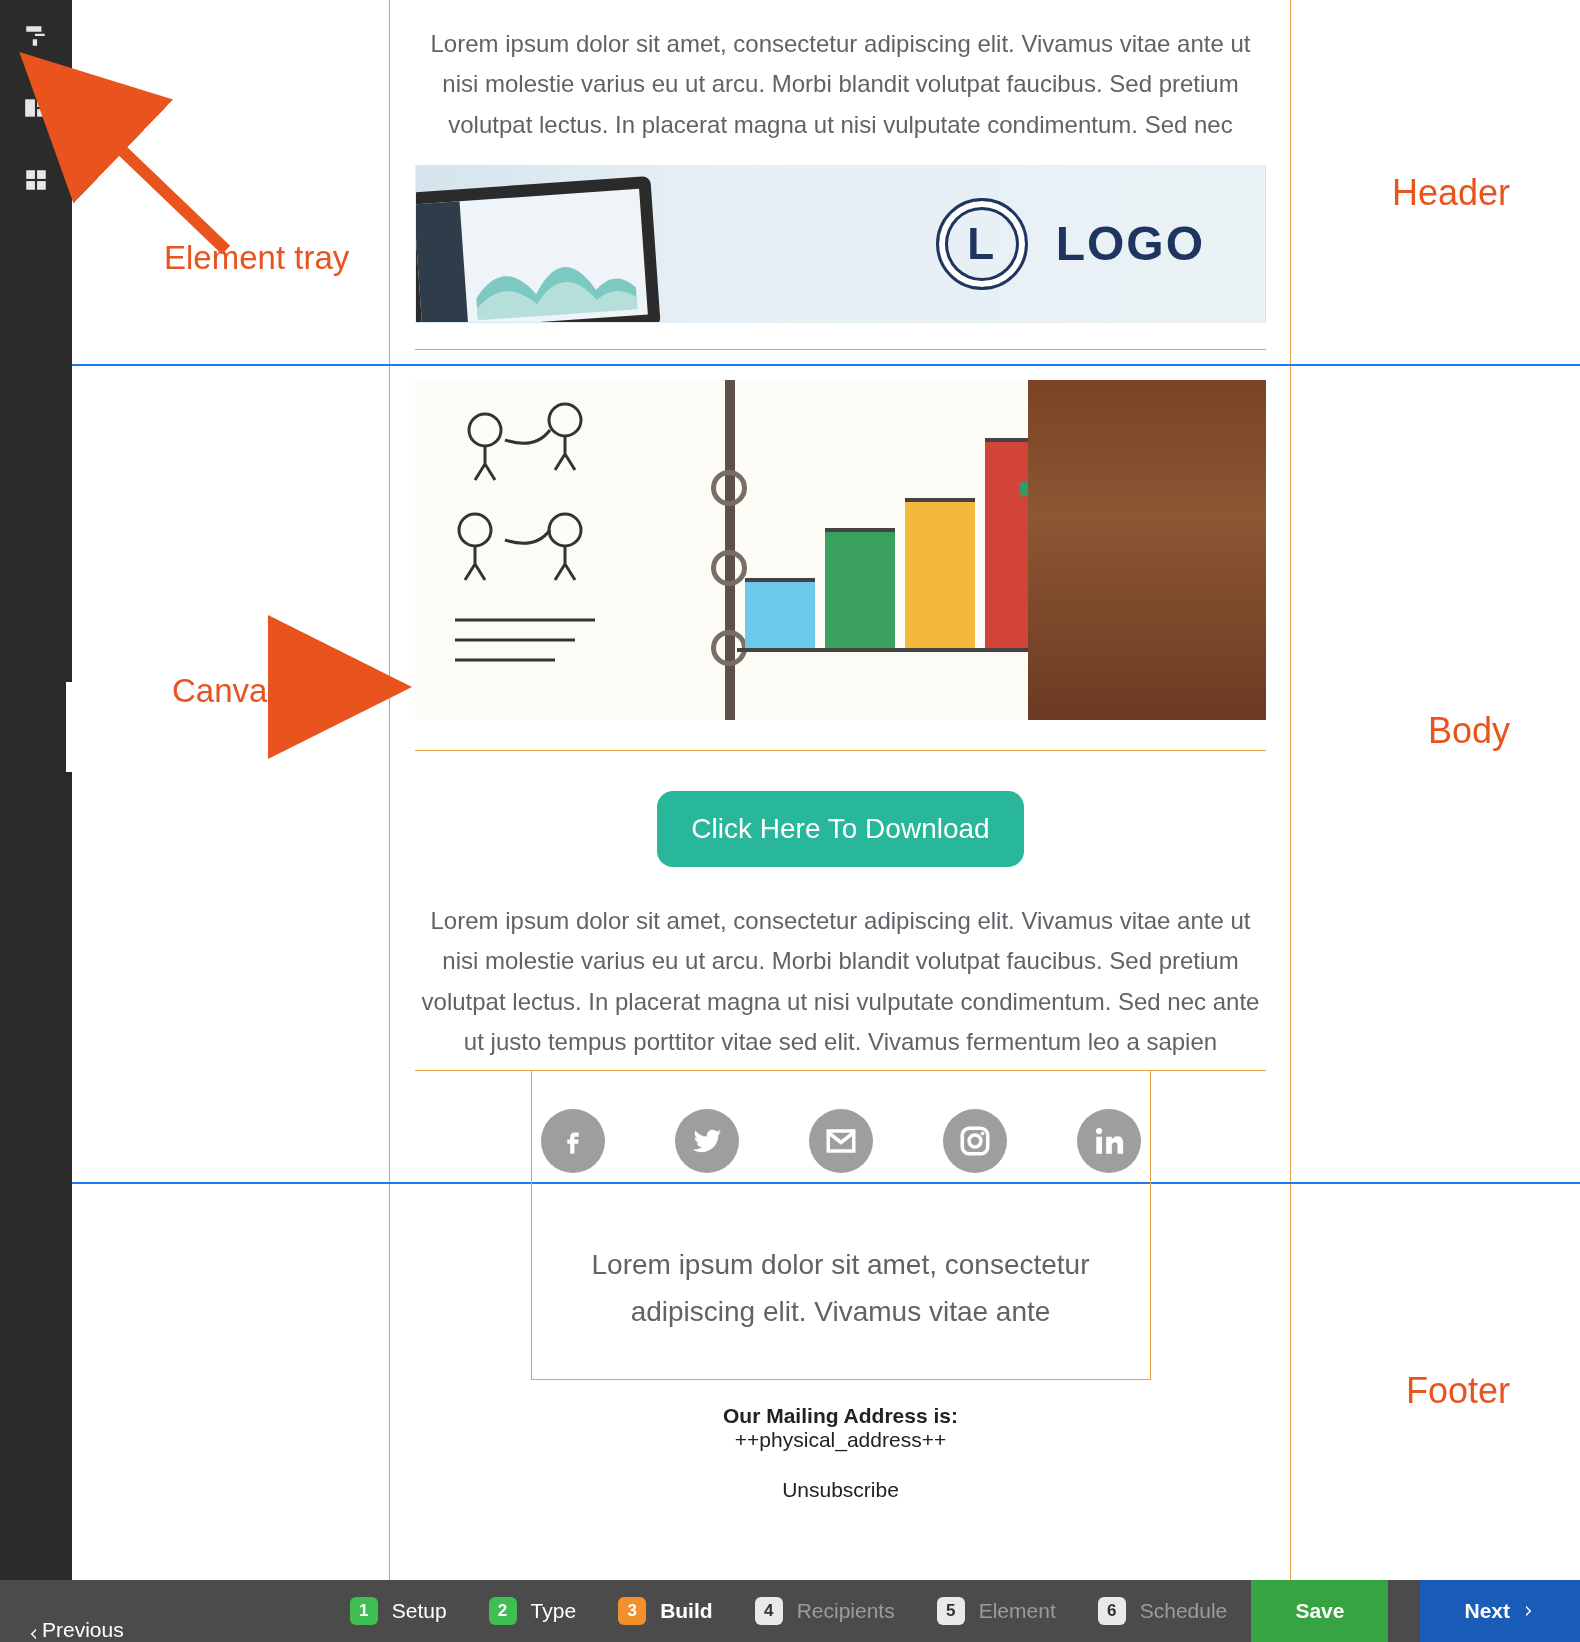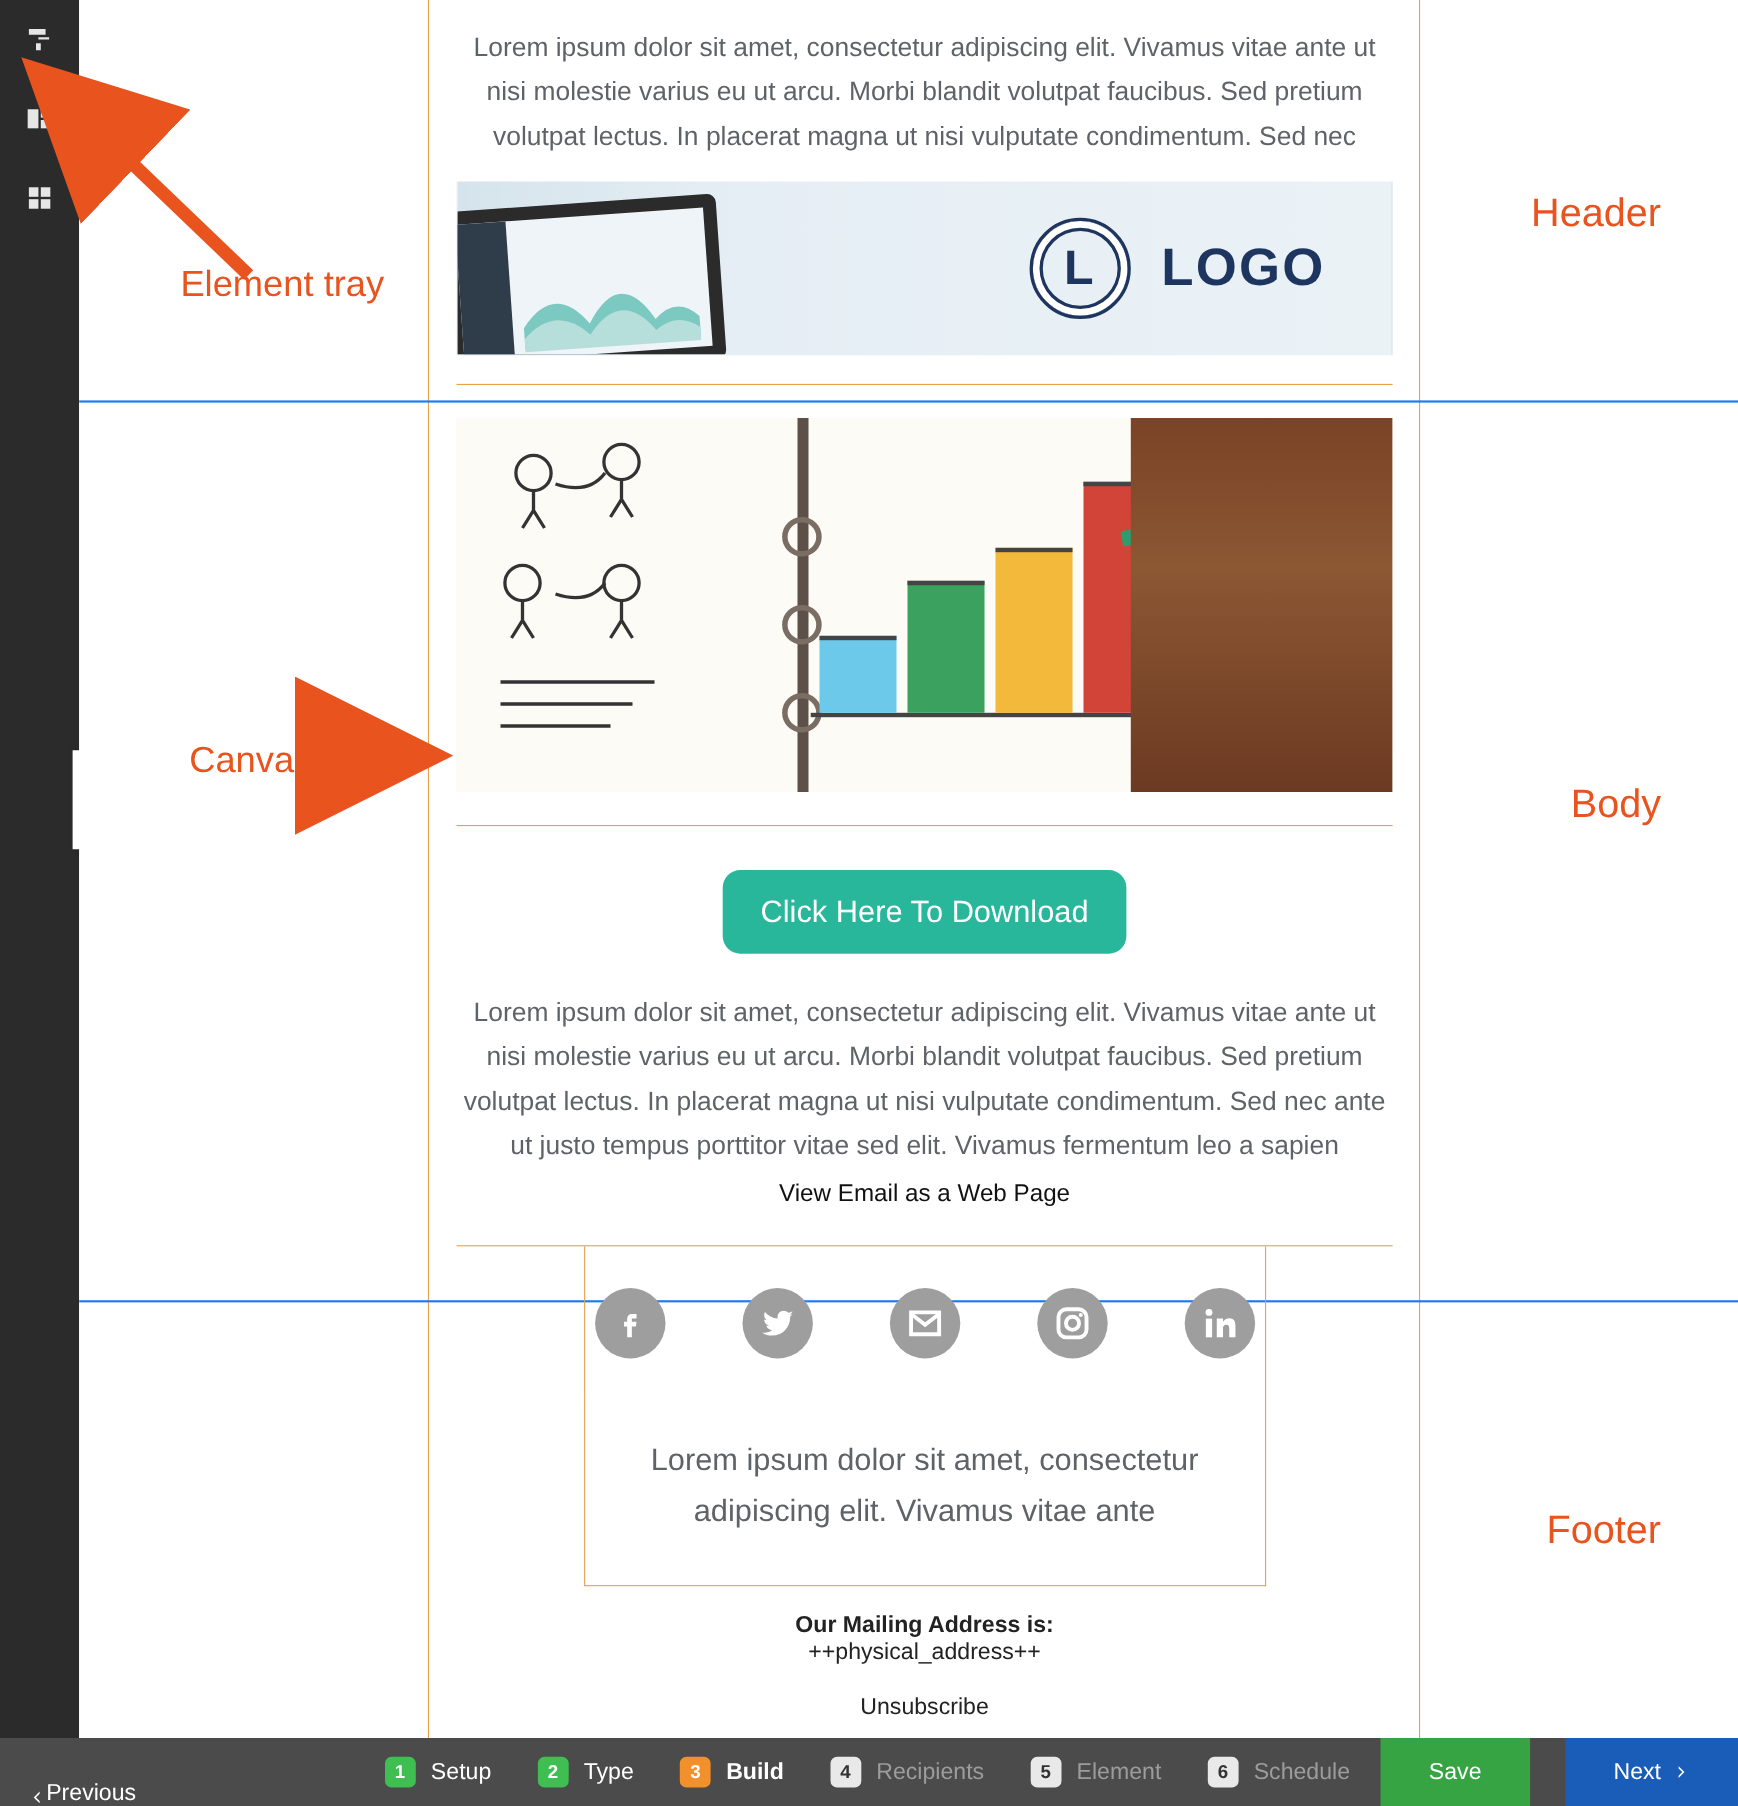--- a/index.html
+++ b/index.html
@@ -155,21 +155,21 @@
     font-size:17px; font-weight:700; color:#333; background:#e9e9e9;
   }
   .badge.green  { background:#3fbf52; color:#fff; }
   .badge.orange { background:#f2902b; color:#fff; }
   .step.active  { color:#fff; font-weight:600; }
   .step.done    { color:#fff; }
   .step.pending { color:#9c9c9c; }
   .spacer { flex:1; }
   .btn-save, .btn-next {
     height:62px; display:flex; align-items:center; justify-content:center; gap:10px;
-    color:#fff; cursor:pointer; padding:0 44px; font-size:21px; font-weight:400;
+    color:#fff; cursor:pointer; padding:0 44px; font-size:21px; font-weight:700;
   }
   .btn-save { background:#36a443; }
   .btn-next { background:#1a5db8;margin-left:32px; }
   .chev { width:16px; height:16px; }
   .chev path{ fill:#fff; }
 
   
   .note-page{position:absolute;inset:0;background:#fdfbf5;}
   .binder{position:absolute;left:54%;top:0;bottom:0;width:10px;background:#5d5048;}
   .ring{position:absolute;width:36px;height:36px;border:5px solid #7a6d63;border-radius:50%;left:50%;}
@@ -297,21 +297,20 @@
         <path d="M5 70 q60 -10 120 -50" stroke="#2d9d6f" stroke-width="14" fill="none"></path>
         <path d="M120 8 l40 0 l-14 36 z" fill="#2d9d6f"></path>
       </svg>
       <div class="leather"></div>
     </div>
     <div class="divider"></div>
 
     <button class="cta-btn">Click Here To Download</button>
 
     <div class="body-text body-para">Lorem ipsum dolor sit amet, consectetur adipiscing elit. Vivamus vitae ante ut nisi molestie varius eu ut arcu. Morbi blandit volutpat faucibus. Sed pretium volutpat lectus. In placerat magna ut nisi vulputate condimentum. Sed nec ante ut justo tempus porttitor vitae sed elit. Vivamus fermentum leo a sapien</div>
-    <div class="weblink">View Email as a Web Page</div>
 
     <div class="footer-wrap">
       <div class="footer-top-rule" style="margin:0 24px 0;"></div>
       <div style="position:relative;">
         <div class="social-row">
           <div class="social">
               <svg viewBox="0 0 24 24">
                 <path d="M13 9h3V6h-3c-1.7 0-3 1.3-3 3v2H8v3h2v7h3v-7h2.6l.4-3H13V9z"></path>
               </svg>
             </div>

